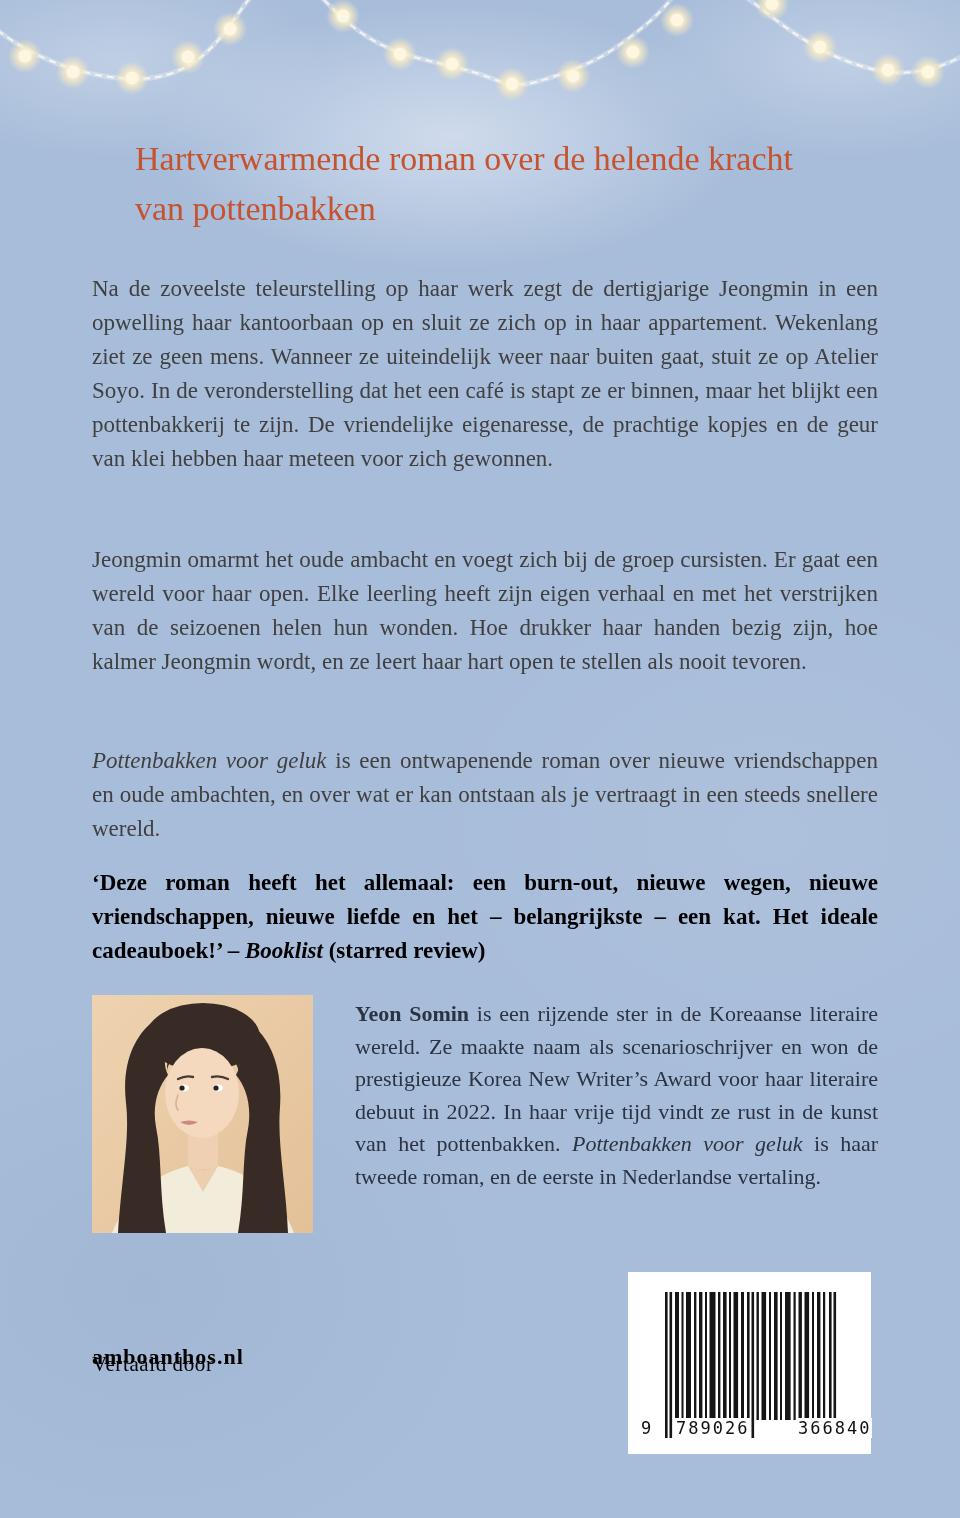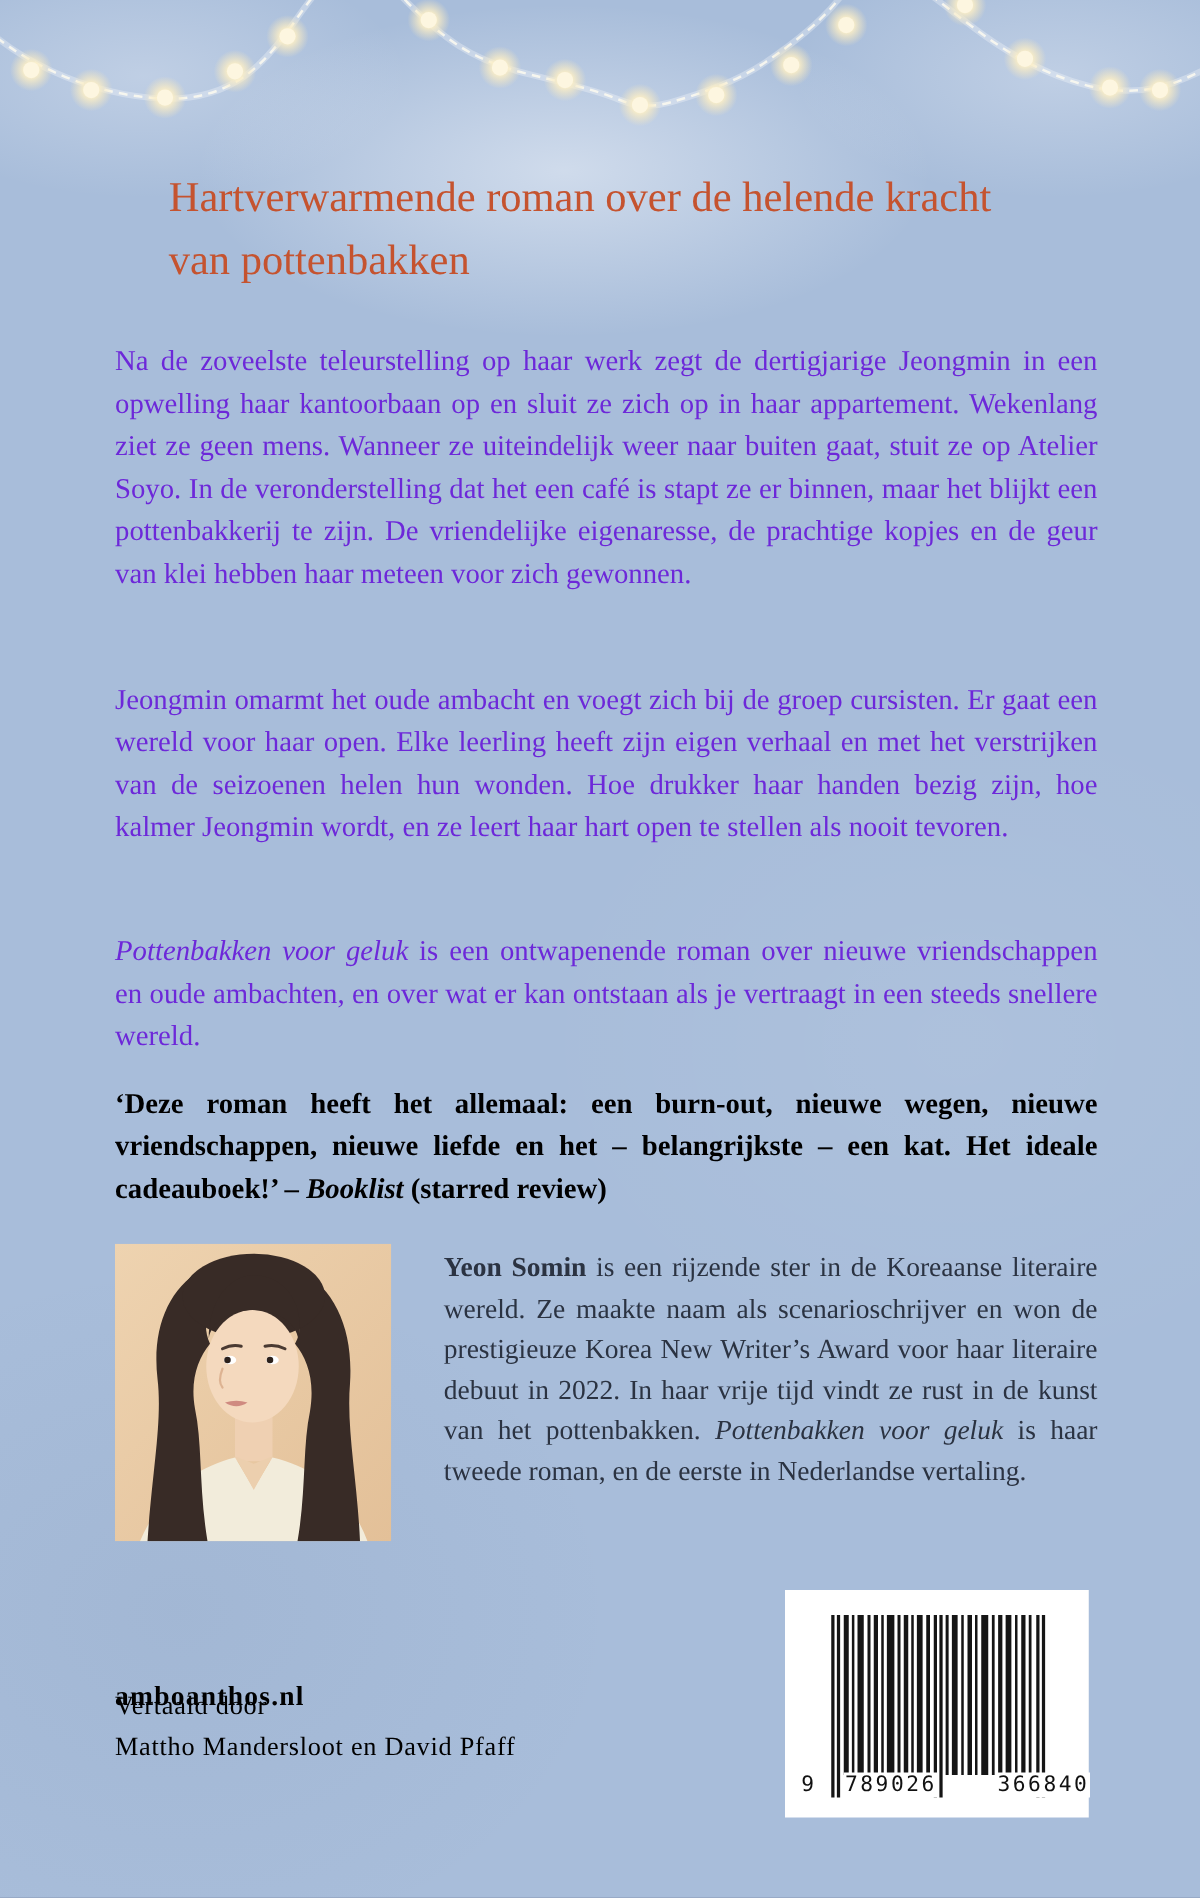--- a/index.html
+++ b/index.html
@@ -26,21 +26,21 @@
   .tagline{
     position:absolute;top:134px;left:135px;width:690px;margin:0;
     text-align:left;
     font-size:34px;line-height:50px;font-weight:400;
     color:#c5532f;
   }
   .para{
     position:absolute;left:92px;width:786px;margin:0;
     text-align:justify;
     font-size:23px;line-height:34px;
-    color:#6d28d9;
+    color:#404040;
   }
   .p1{top:272px;}
   .p2{top:543px;}
   .p3{top:744px;}
   .quote{top:866px;color:#000000;font-weight:bold;}
   .italic{font-style:italic;}
   .bold{font-weight:bold;margin-top:24px;}
   .photo{
     position:absolute;left:92px;top:995px;width:221px;height:238px;
     display:block;
@@ -206,16 +206,15 @@
       <rect x="195" y="20" width="2.2" height="128" fill="#151515"></rect>
     </svg>
     <div class="barcode-digits">
       <span class="bc-lead">9</span>
       <span class="bc-g1">789026</span>
       <span class="bc-g2">366840</span>
     </div>
   </div>
 
   <p class="imprint-line im1">Vertaald door</p>
-  <p class="imprint-line im2">Mattho Mandersloot en David Pfaff</p>
   <p class="imprint-line website">amboanthos.nl</p>
 
 </div>
 
 </body></html>

